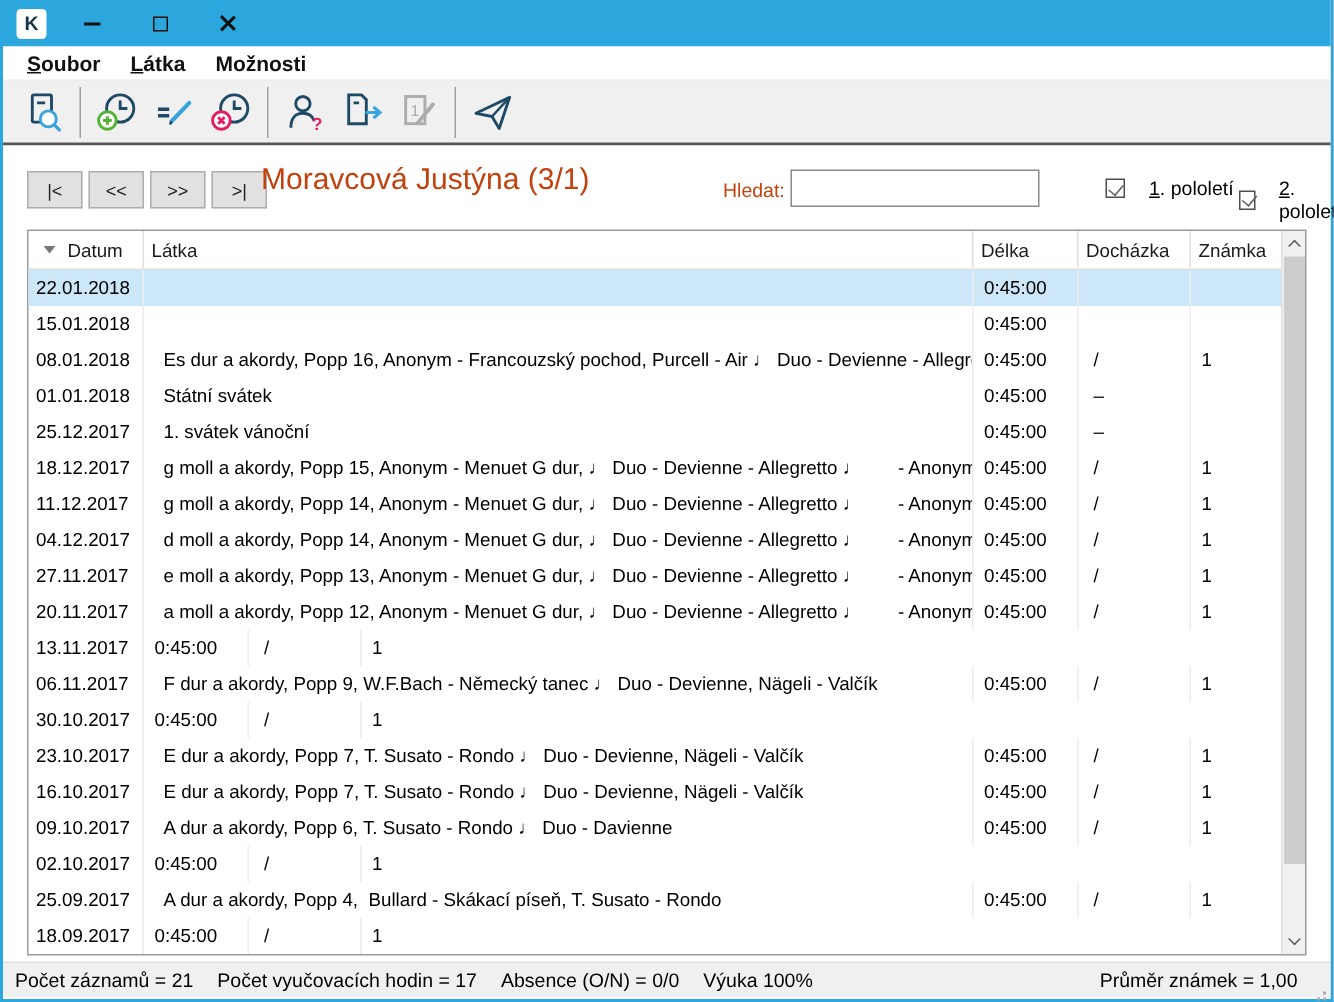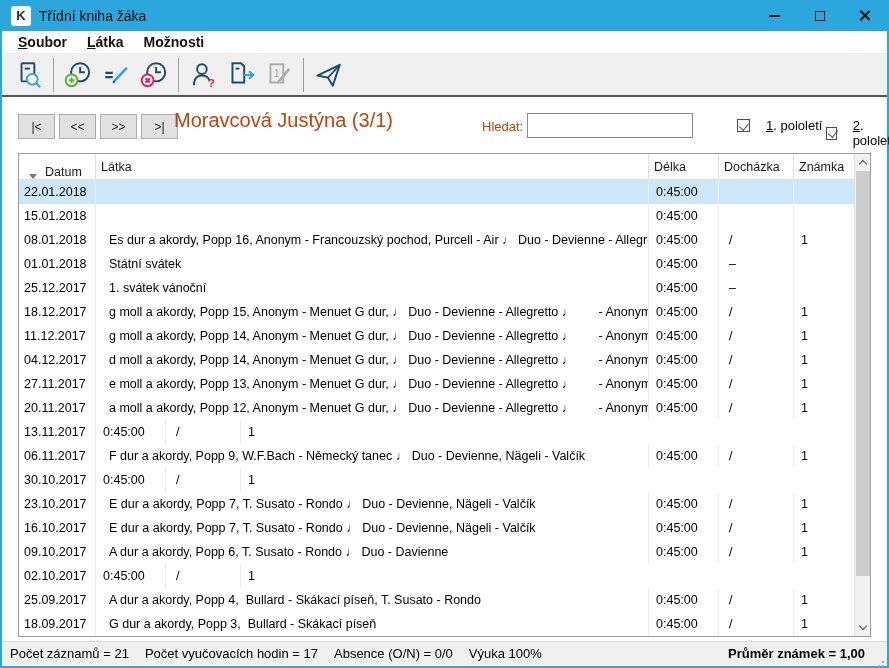--- a/index.html
+++ b/index.html
@@ -50,45 +50,44 @@
     border-top:5px solid #777;margin:0 8px 0 5px;}
   .tbody{position:absolute;top:26px;left:0;}
   .row{display:flex;height:24px;width:835px;}
   .row.selected{background:#CBE7F8;}
   .cell{font-size:12.5px;color:#000;display:flex;align-items:center;border-right:1px solid #ededed;overflow:hidden;}
   .c-datum{width:77px;padding-left:5px;}
   .c-latka{width:553px;padding-left:13px;white-space:pre;}
   .c-delka{width:70px;padding-left:7px;}
   .c-dochazka{width:75px;padding-left:10px;}
   .c-znamka{width:60px;padding-left:7px;border-right:none;}
-  .col-datum{width:77px;align-items:flex-end;} .col-latka{width:553px;} .col-delka{width:70px;}
+  .col-datum{width:77px;} .col-latka{width:553px;} .col-delka{width:70px;}
   .col-dochazka{width:75px;} .col-znamka{width:60px;border-right:none;}
   
   .vscroll{position:absolute;right:0;top:0;width:16px;height:482px;background:#F1F1F1;border-left:1px solid #e0e0e0;}
   .sb-arrow{position:absolute;left:0;width:16px;height:17px;display:flex;align-items:center;justify-content:center;}
   .sb-arrow.up{top:0;} .sb-arrow.down{bottom:0;}
   .chev{width:6px;height:6px;border-right:1.5px solid #5a5a5a;border-bottom:1.5px solid #5a5a5a;}
   .chev.up{transform:rotate(-135deg);margin-top:3px;} .chev.down{transform:rotate(45deg);margin-bottom:3px;}
   .sb-thumb{position:absolute;left:1px;top:17px;width:14px;height:405px;background:#CDCDCD;}
   
   .statusbar{height:24px;background:#F0F0F0;border-top:1px solid #dadada;display:flex;align-items:center;
     padding:0 8px;font-size:13px;color:#000;}
   .status-items{display:flex;gap:16px;flex:1;}
-  .status-right{margin-right:14px;font-weight:bold;}
+  .status-right{margin-right:14px;}
   .grip{position:absolute;right:3px;bottom:3px;width:2px;height:2px;background:#a9a9a9;
     box-shadow:-4px 4px 0 #a9a9a9,0 4px 0 #a9a9a9,-8px 8px 0 #a9a9a9,-4px 8px 0 #a9a9a9,0 8px 0 #a9a9a9;}
 </style>
 </head>
 <body>
 
 <div class="window">
 
   <div class="titlebar">
     <div class="app-logo">K</div>
-    <div class="title-text">Třídní kniha žáka</div>
     <div class="win-controls">
       <div class="win-btn">
           <span class="glyph-min"></span>
         </div>
       <div class="win-btn">
           <span class="glyph-max"></span>
         </div>
       <div class="win-btn">
           <span class="glyph-close"></span>
         </div>
@@ -322,21 +321,20 @@
           </div>
           <div class="row">
             <div class="cell c-datum">25.09.2017</div>
             <div class="cell c-latka">A dur a akordy, Popp 4,  Bullard - Skákací píseň, T. Susato - Rondo</div>
             <div class="cell c-delka">0:45:00</div>
             <div class="cell c-dochazka">/</div>
             <div class="cell c-znamka">1</div>
           </div>
           <div class="row">
             <div class="cell c-datum">18.09.2017</div>
-            <div class="cell c-latka">G dur a akordy, Popp 3,  Bullard - Skákací píseň</div>
             <div class="cell c-delka">0:45:00</div>
             <div class="cell c-dochazka">/</div>
             <div class="cell c-znamka">1</div>
           </div>
         </div>
       <div class="vscroll">
         <div class="sb-arrow up">
             <span class="chev up"></span>
           </div>
         <div class="sb-thumb"></div>

